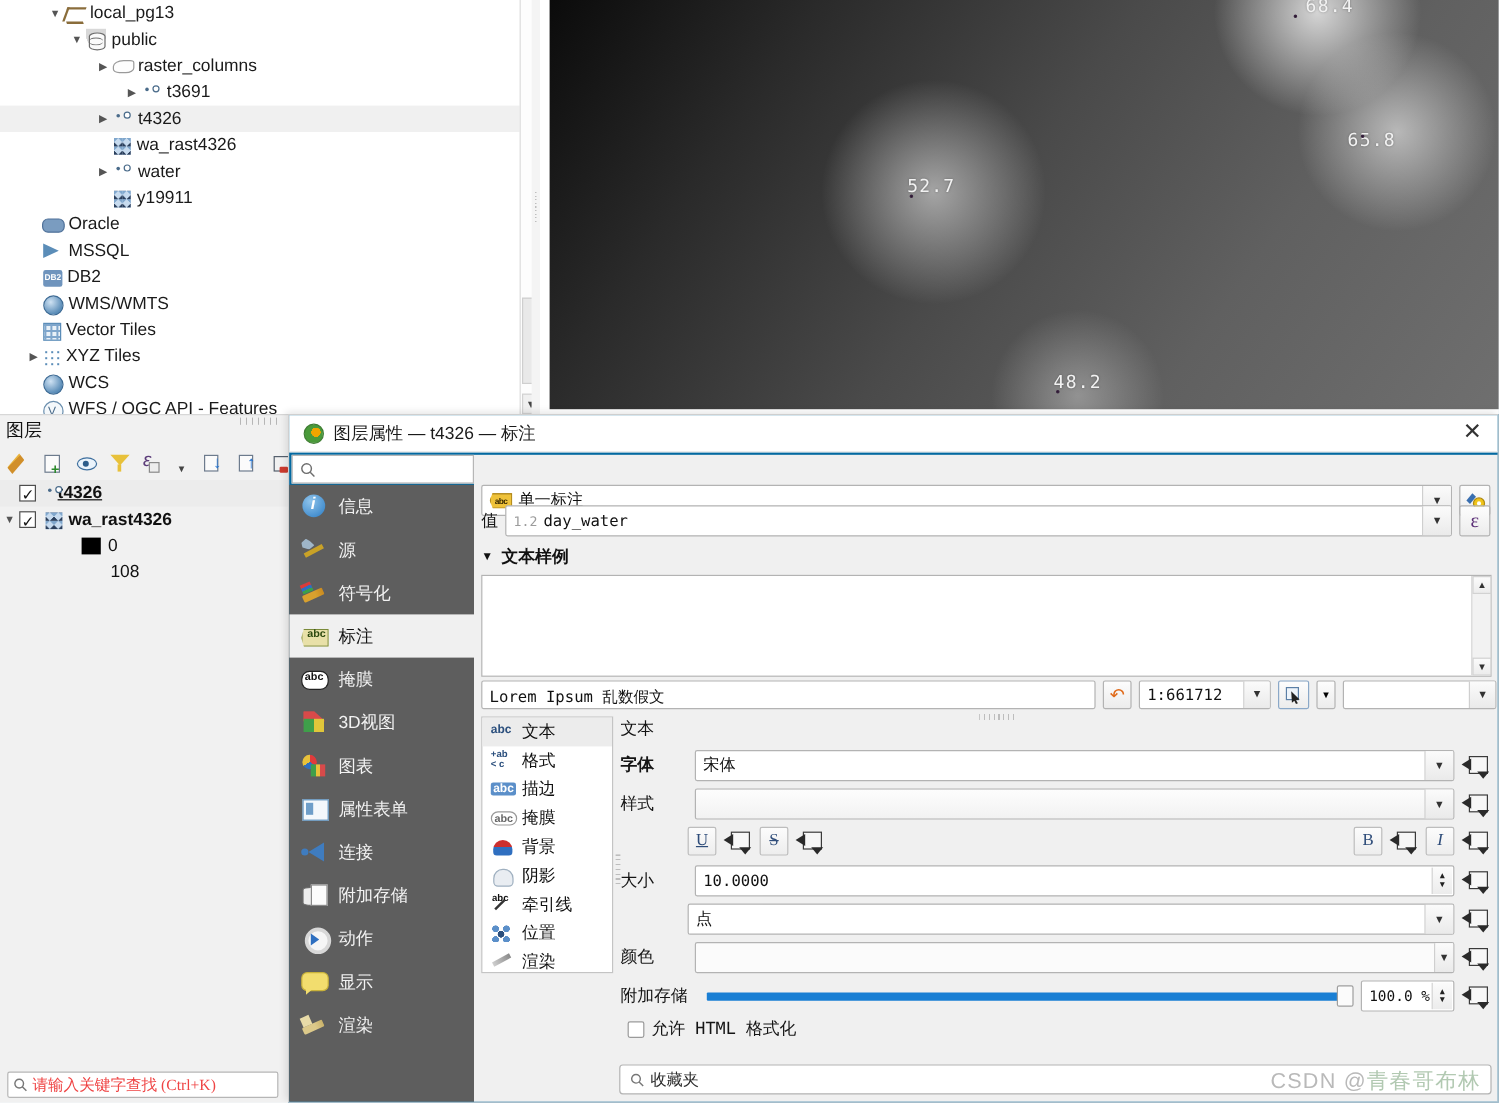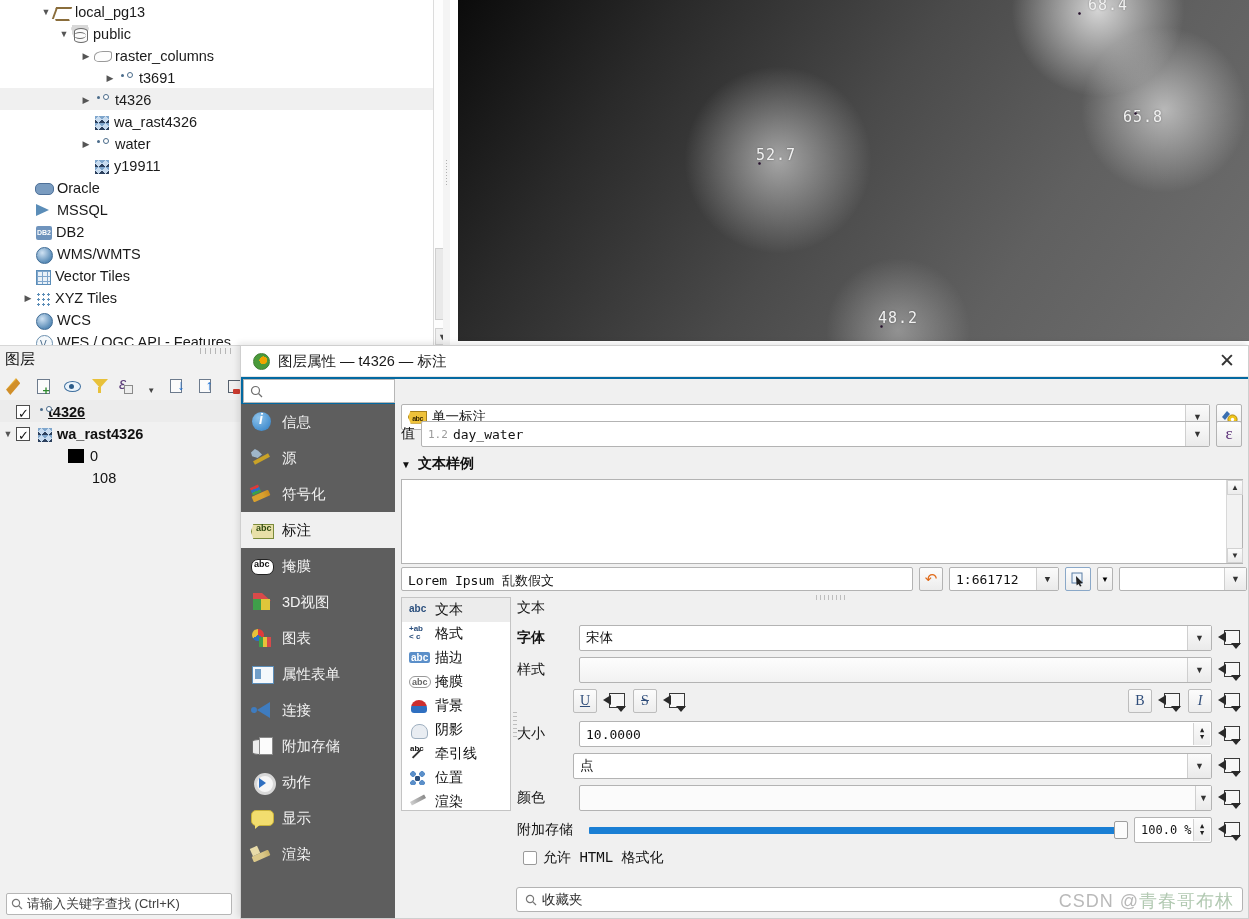--- a/index.html
+++ b/index.html
@@ -228,21 +228,21 @@
   .lname { vertical-align: middle; font-weight: bold; color: #111; }
   .lname.u { text-decoration: underline; }
   .swatch-black { display:inline-block; width:16px; height:14px; background:#000; vertical-align:middle; margin-right:6px; }
 
   
   #status-search {
     position: absolute; left: 6px; top: 893px; width: 226px; height: 22px;
     border: 1px solid #b6b6b6; background: #fff; border-radius: 2px;
     display: flex; align-items: center; padding-left: 4px; gap: 4px;
   }
-  #status-search .ph { font-size: 13px; color: #404040; }
+  #status-search .ph { font-size: 13px; color: #ef4444; font-family: Liberation Serif, serif; }
 
   
   #dialog {
     position: absolute; left: 240px; top: 345px; width: 1009px; height: 574px;
     background: #0369a1; border: 1px solid #cfcfcf;
     box-shadow: -2px -2px 6px rgba(0,0,0,.10);
   }
   #dlg-titlebar {
     height: 31px; background: #ffffff; position: relative;
     display: flex; align-items: center; padding-left: 12px; gap: 8px;

